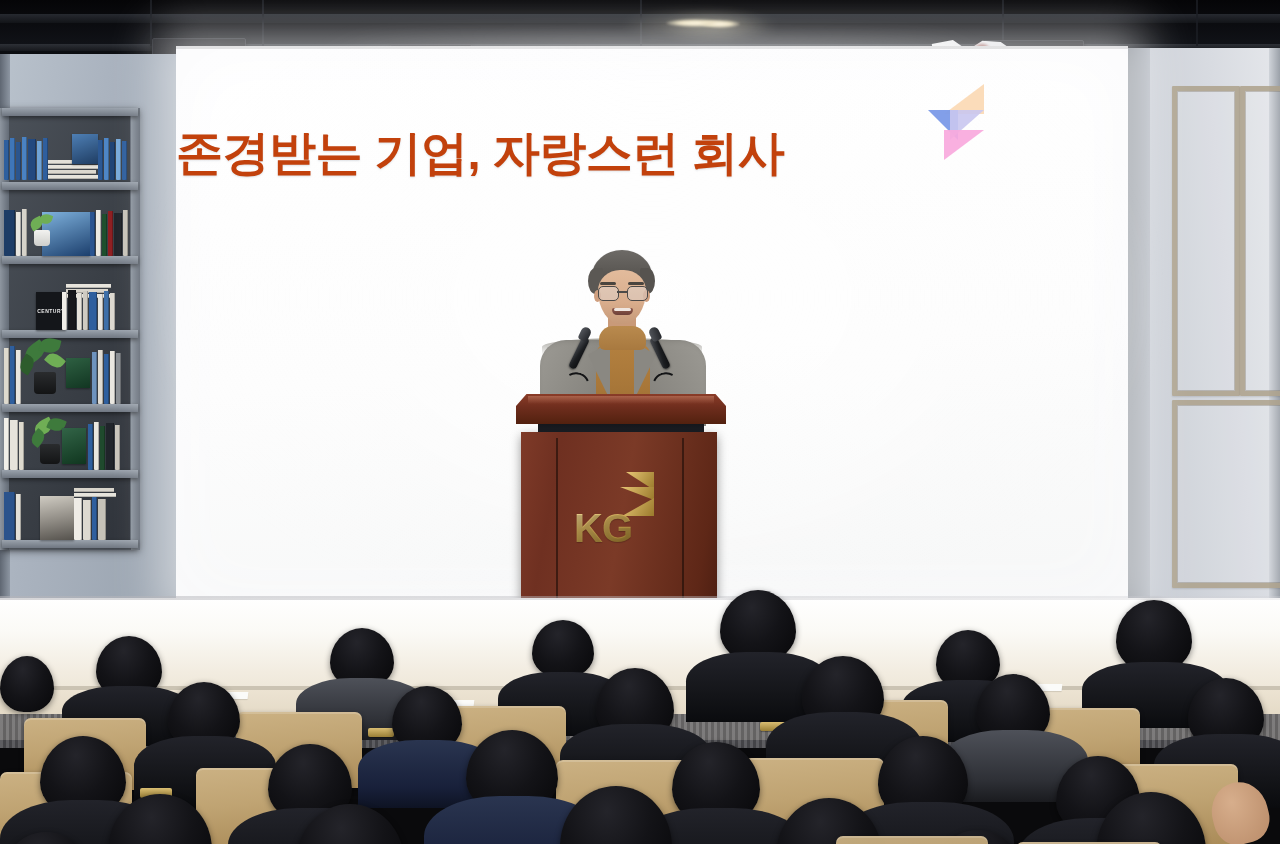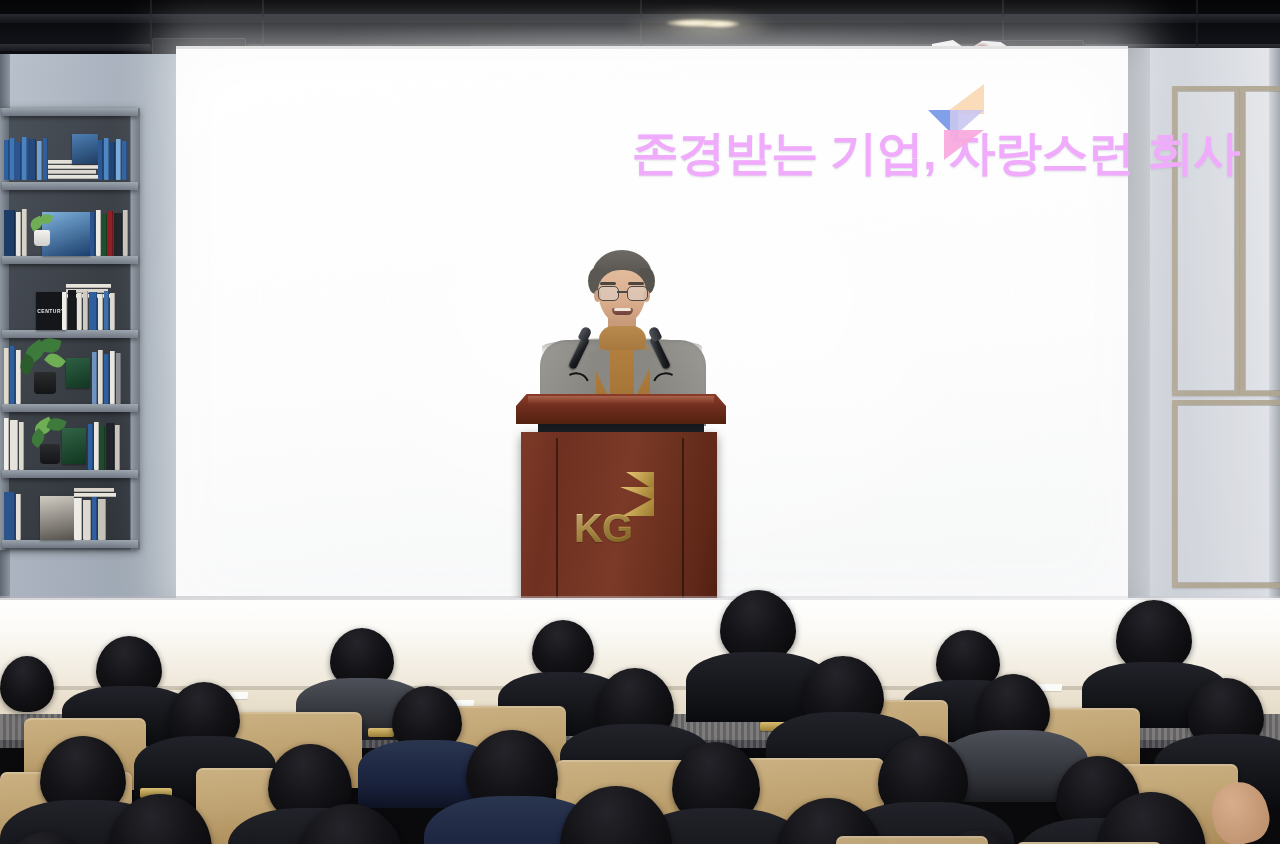--- a/index.html
+++ b/index.html
@@ -89,21 +89,21 @@
   
   .screen{position:absolute;left:176px;top:46px;width:952px;height:558px;
     background:linear-gradient(175deg,#ffffff 0%,#fdfdfd 55%,#f6f7f7 100%);
     box-shadow:0 0 44px 16px rgba(255,255,255,.55), inset 0 0 70px rgba(250,250,252,1);}
   .screen-glow{position:absolute;left:150px;top:30px;width:1005px;height:595px;
     background:radial-gradient(ellipse at 50% 45%,rgba(255,255,255,.55),rgba(255,255,255,0) 72%);
     pointer-events:none;filter:blur(8px);}
   .screen-topbar{position:absolute;left:176px;top:46px;width:952px;height:3px;background:rgba(0,0,0,.10);}
 
   .slide-title{position:absolute;left:176px;top:126px;width:1064px;
-    text-align:right;color:#f0abfc;
+    text-align:left;color:#c2410c;
     font-size:47px;font-weight:700;letter-spacing:-.5px;line-height:1.15;
     text-shadow:0 1px 2px rgba(160,168,180,.35);}
 
   
   .slide-logo{position:absolute;left:928px;top:84px;width:56px;height:74px;}
   .slide-logo i{position:absolute;display:block;}
   .lg-peach{left:16px;top:0px;width:40px;height:30px;background:#fbd9b4;
     clip-path:polygon(100% 0,100% 100%,0 100%);opacity:.92;}
   .lg-blue{left:0px;top:26px;width:30px;height:30px;background:#7b9ae8;
     clip-path:polygon(0 0,100% 0,100% 100%);opacity:.95;}

